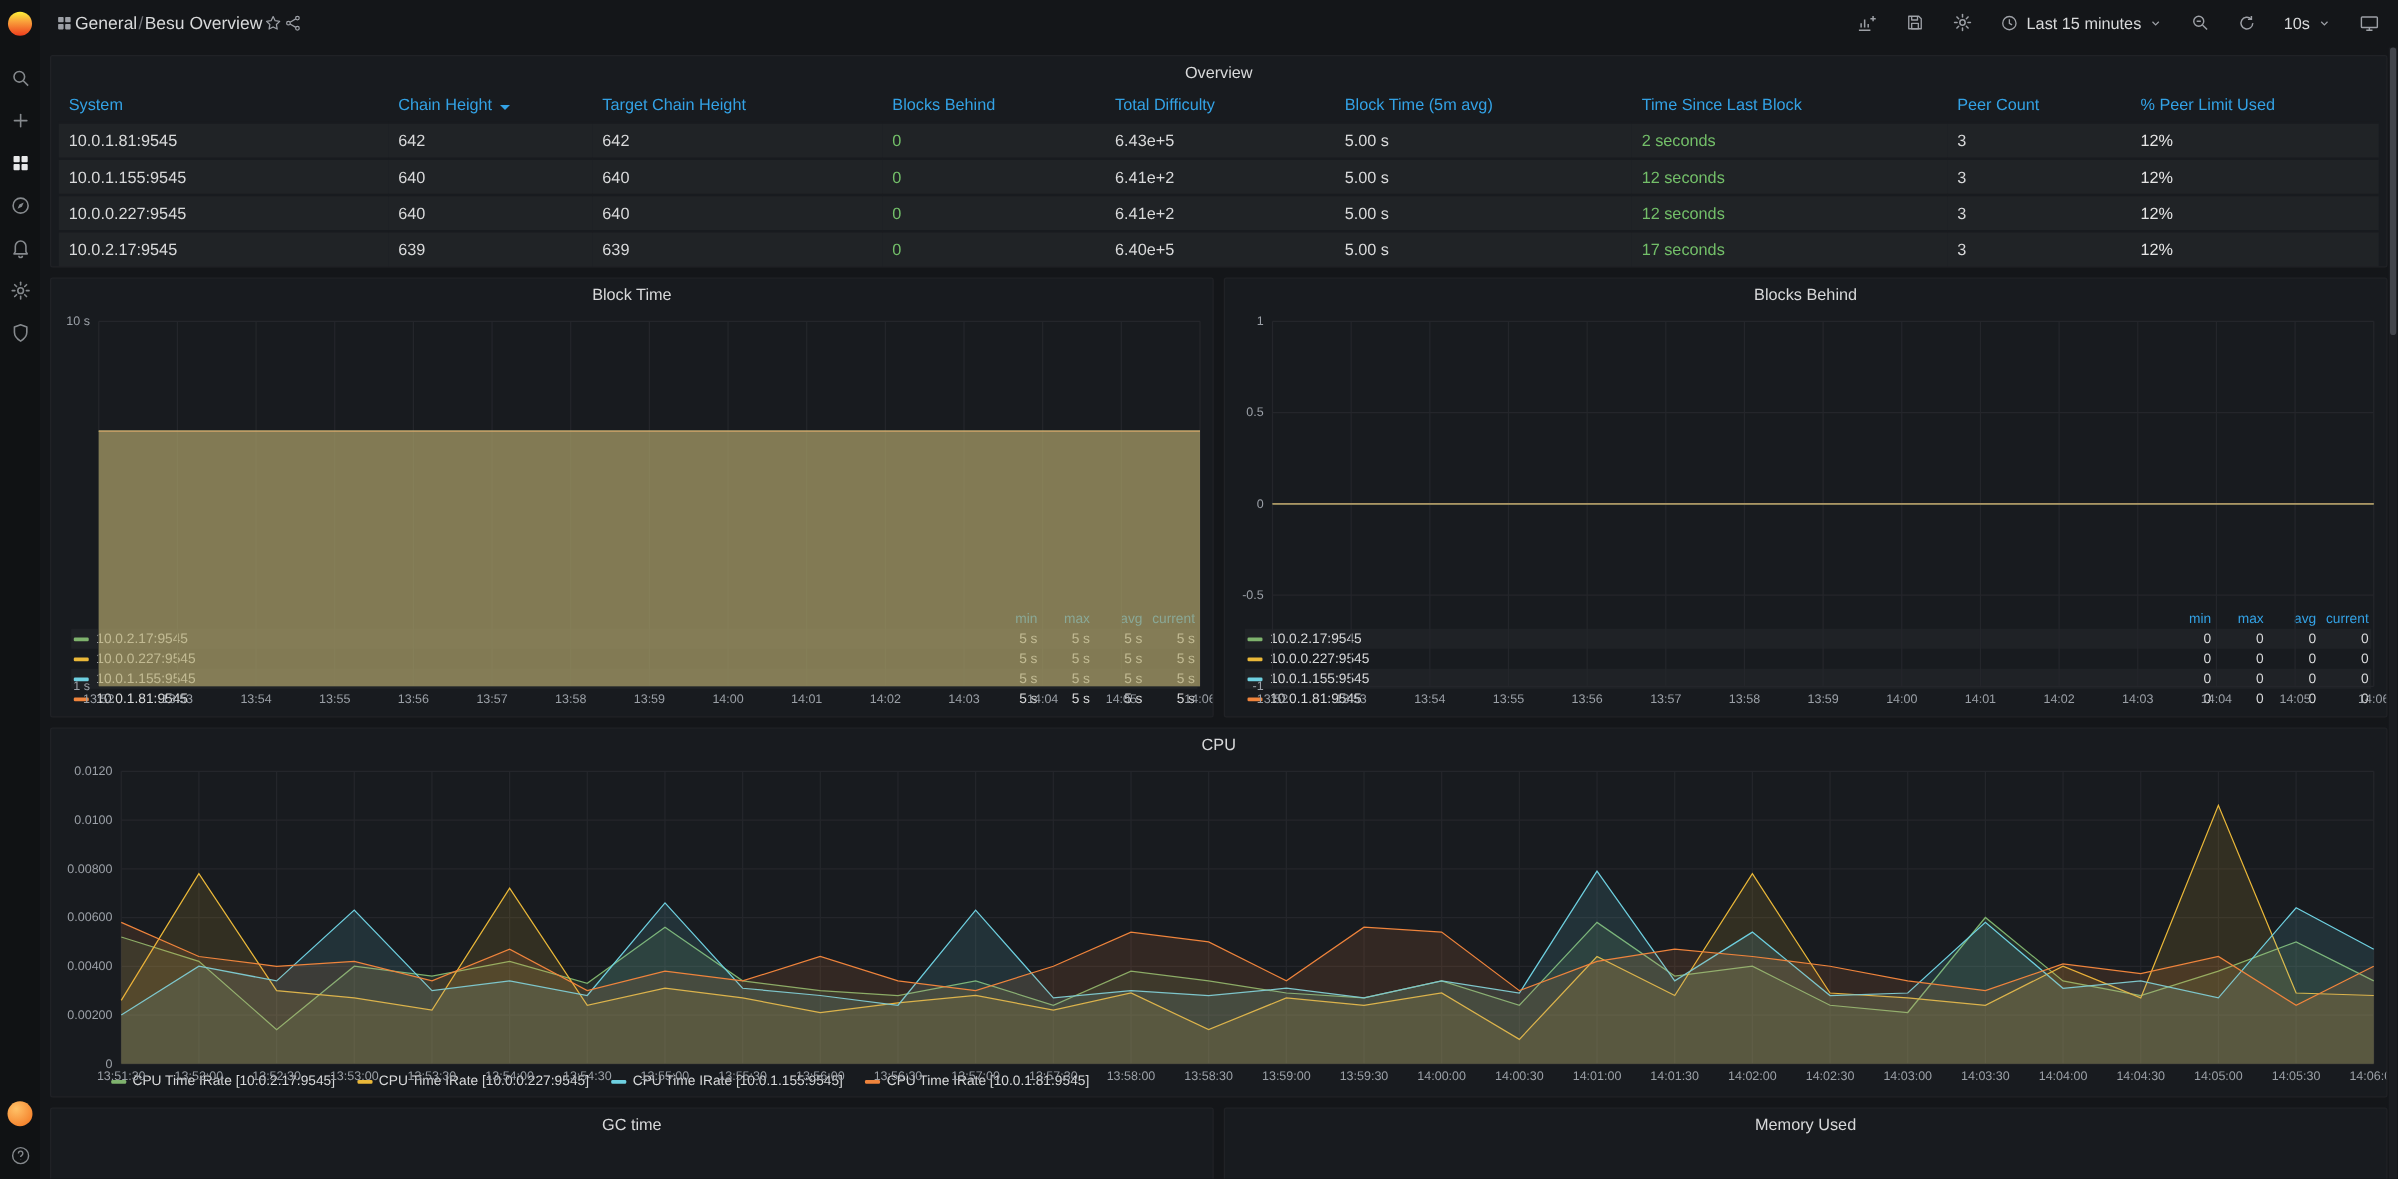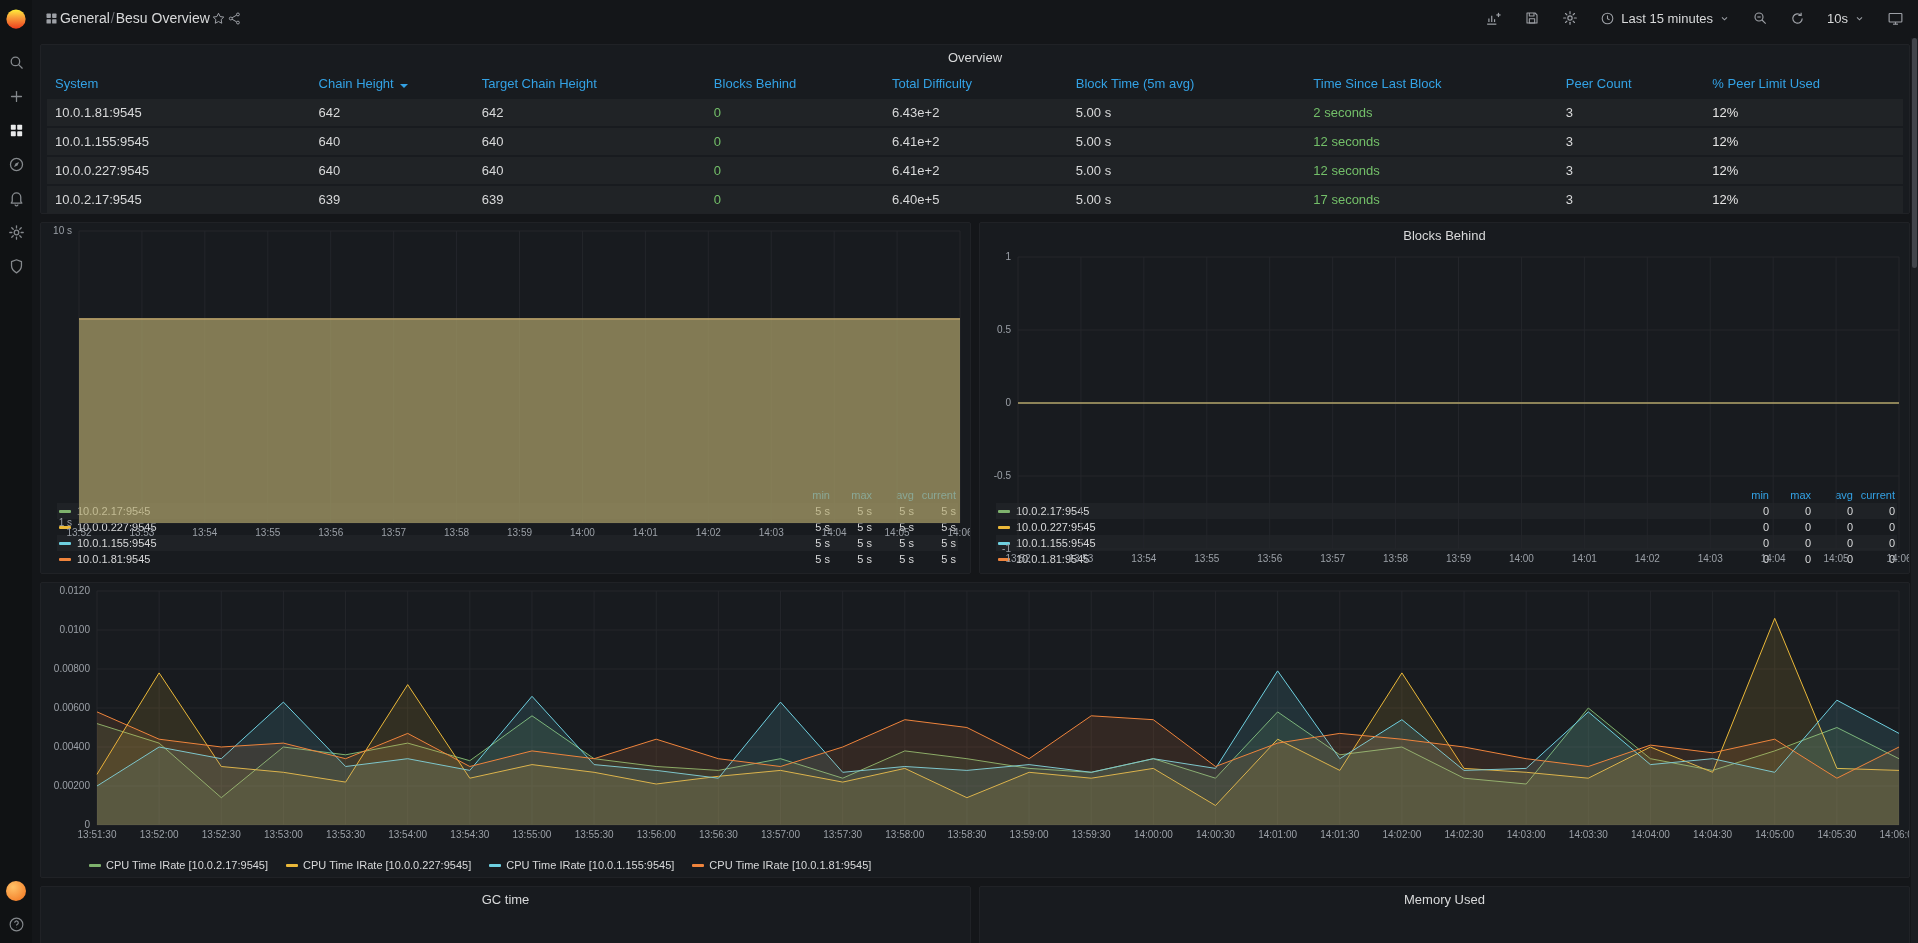--- a/index.html
+++ b/index.html
@@ -301,21 +301,21 @@
                   <th>Peer Count</th>
                   <th>% Peer Limit Used</th>
                 </tr>
               </thead>
             <tbody id="ov-body">
                 <tr>
                   <td>10.0.1.81:9545</td>
                   <td>642</td>
                   <td>642</td>
                   <td>0</td>
-                  <td>6.43e+2</td>
+                  <td>6.43e+5</td>
                   <td>5.00 s</td>
                   <td>2 seconds</td>
                   <td>3</td>
                   <td>12%</td>
                 </tr>
                 <tr>
                   <td>10.0.1.155:9545</td>
                   <td>640</td>
                   <td>640</td>
                   <td>0</td>
@@ -347,20 +347,21 @@
                   <td>3</td>
                   <td>12%</td>
                 </tr>
               </tbody>
           </table>
         </div>
       </section>
 
       <div class="row2">
         <section class="panel">
+          <h2 class="ptitle">Block Time</h2>
           <div class="pbody">
             <div class="chart">
                 <svg width="929" height="318">
                   <line x1="38" y1="8" x2="38" y2="300" class="grid"></line>
                   <text x="38" y="313" class="tick tx">13:52</text>
                   <line x1="100.92857142857143" y1="8" x2="100.92857142857143" y2="300" class="grid"></line>
                   <text x="100.92857142857143" y="313" class="tick tx">13:53</text>
                   <line x1="163.85714285714286" y1="8" x2="163.85714285714286" y2="300" class="grid"></line>
                   <text x="163.85714285714286" y="313" class="tick tx">13:54</text>
                   <line x1="226.78571428571428" y1="8" x2="226.78571428571428" y2="300" class="grid"></line>
@@ -526,20 +527,21 @@
                   <span class="lv">0</span>
                   <span class="lv">0</span>
                   <span class="lv">0</span>
                 </div>
               </div>
           </div>
         </section>
       </div>
 
       <section class="panel" id="cpu-panel">
+        <h2 class="ptitle">CPU</h2>
         <div class="pbody">
           <div class="chart">
               <svg width="1868" height="260">
                 <line x1="56" y1="8" x2="56" y2="242" class="grid"></line>
                 <text x="56" y="255" class="tick tx">13:51:30</text>
                 <line x1="118.13793103448276" y1="8" x2="118.13793103448276" y2="242" class="grid"></line>
                 <text x="118.13793103448276" y="255" class="tick tx">13:52:00</text>
                 <line x1="180.27586206896552" y1="8" x2="180.27586206896552" y2="242" class="grid"></line>
                 <text x="180.27586206896552" y="255" class="tick tx">13:52:30</text>
                 <line x1="242.41379310344828" y1="8" x2="242.41379310344828" y2="242" class="grid"></line>

